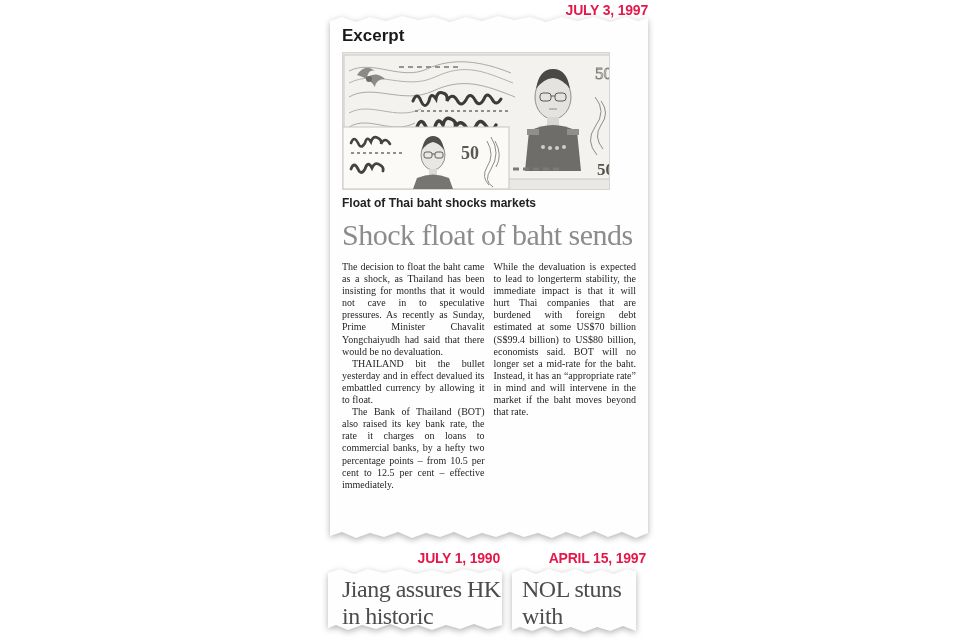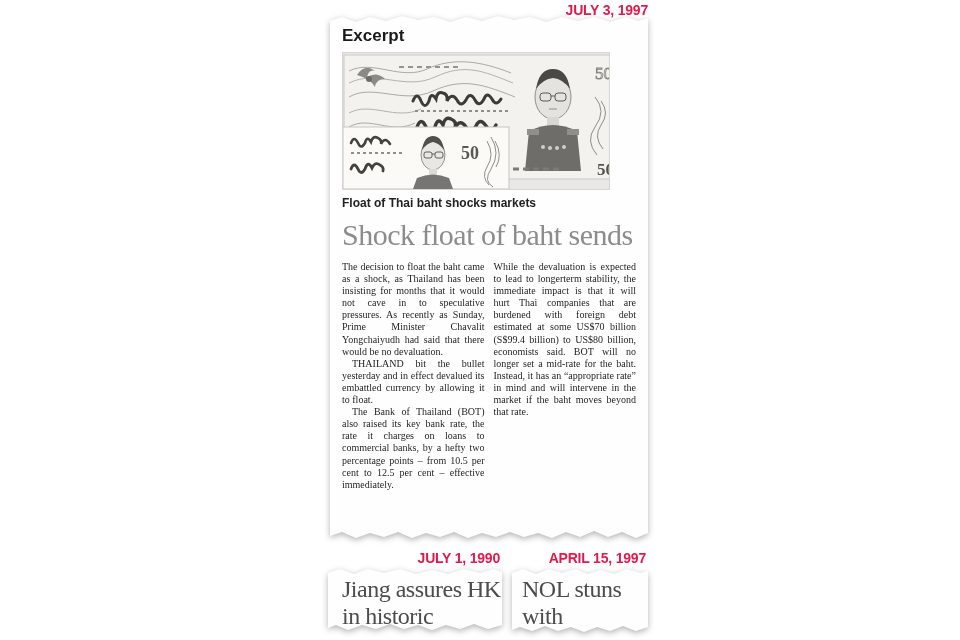--- a/index.html
+++ b/index.html
@@ -167,21 +167,21 @@
 
   <div class="clip-wrap" style="left:328px;top:567px;width:174px;height:64px;">
     <div class="clip-body small-clip-1 pad1">
       <div class="mini-headline">
         <span>Jiang assures HK</span>
         <span>in historic handover</span>
       </div>
     </div>
   </div>
 
-  <div class="clip-wrap" style="left:512px;top:567px;width:136px;height:66px;">
+  <div class="clip-wrap" style="left:512px;top:567px;width:124px;height:66px;">
     <div class="clip-body small-clip-2 pad2">
       <div class="mini-headline">
         <span>NOL stuns with</span>
         <span>US$825m deal</span>
       </div>
     </div>
   </div>
 
 </div>
 

